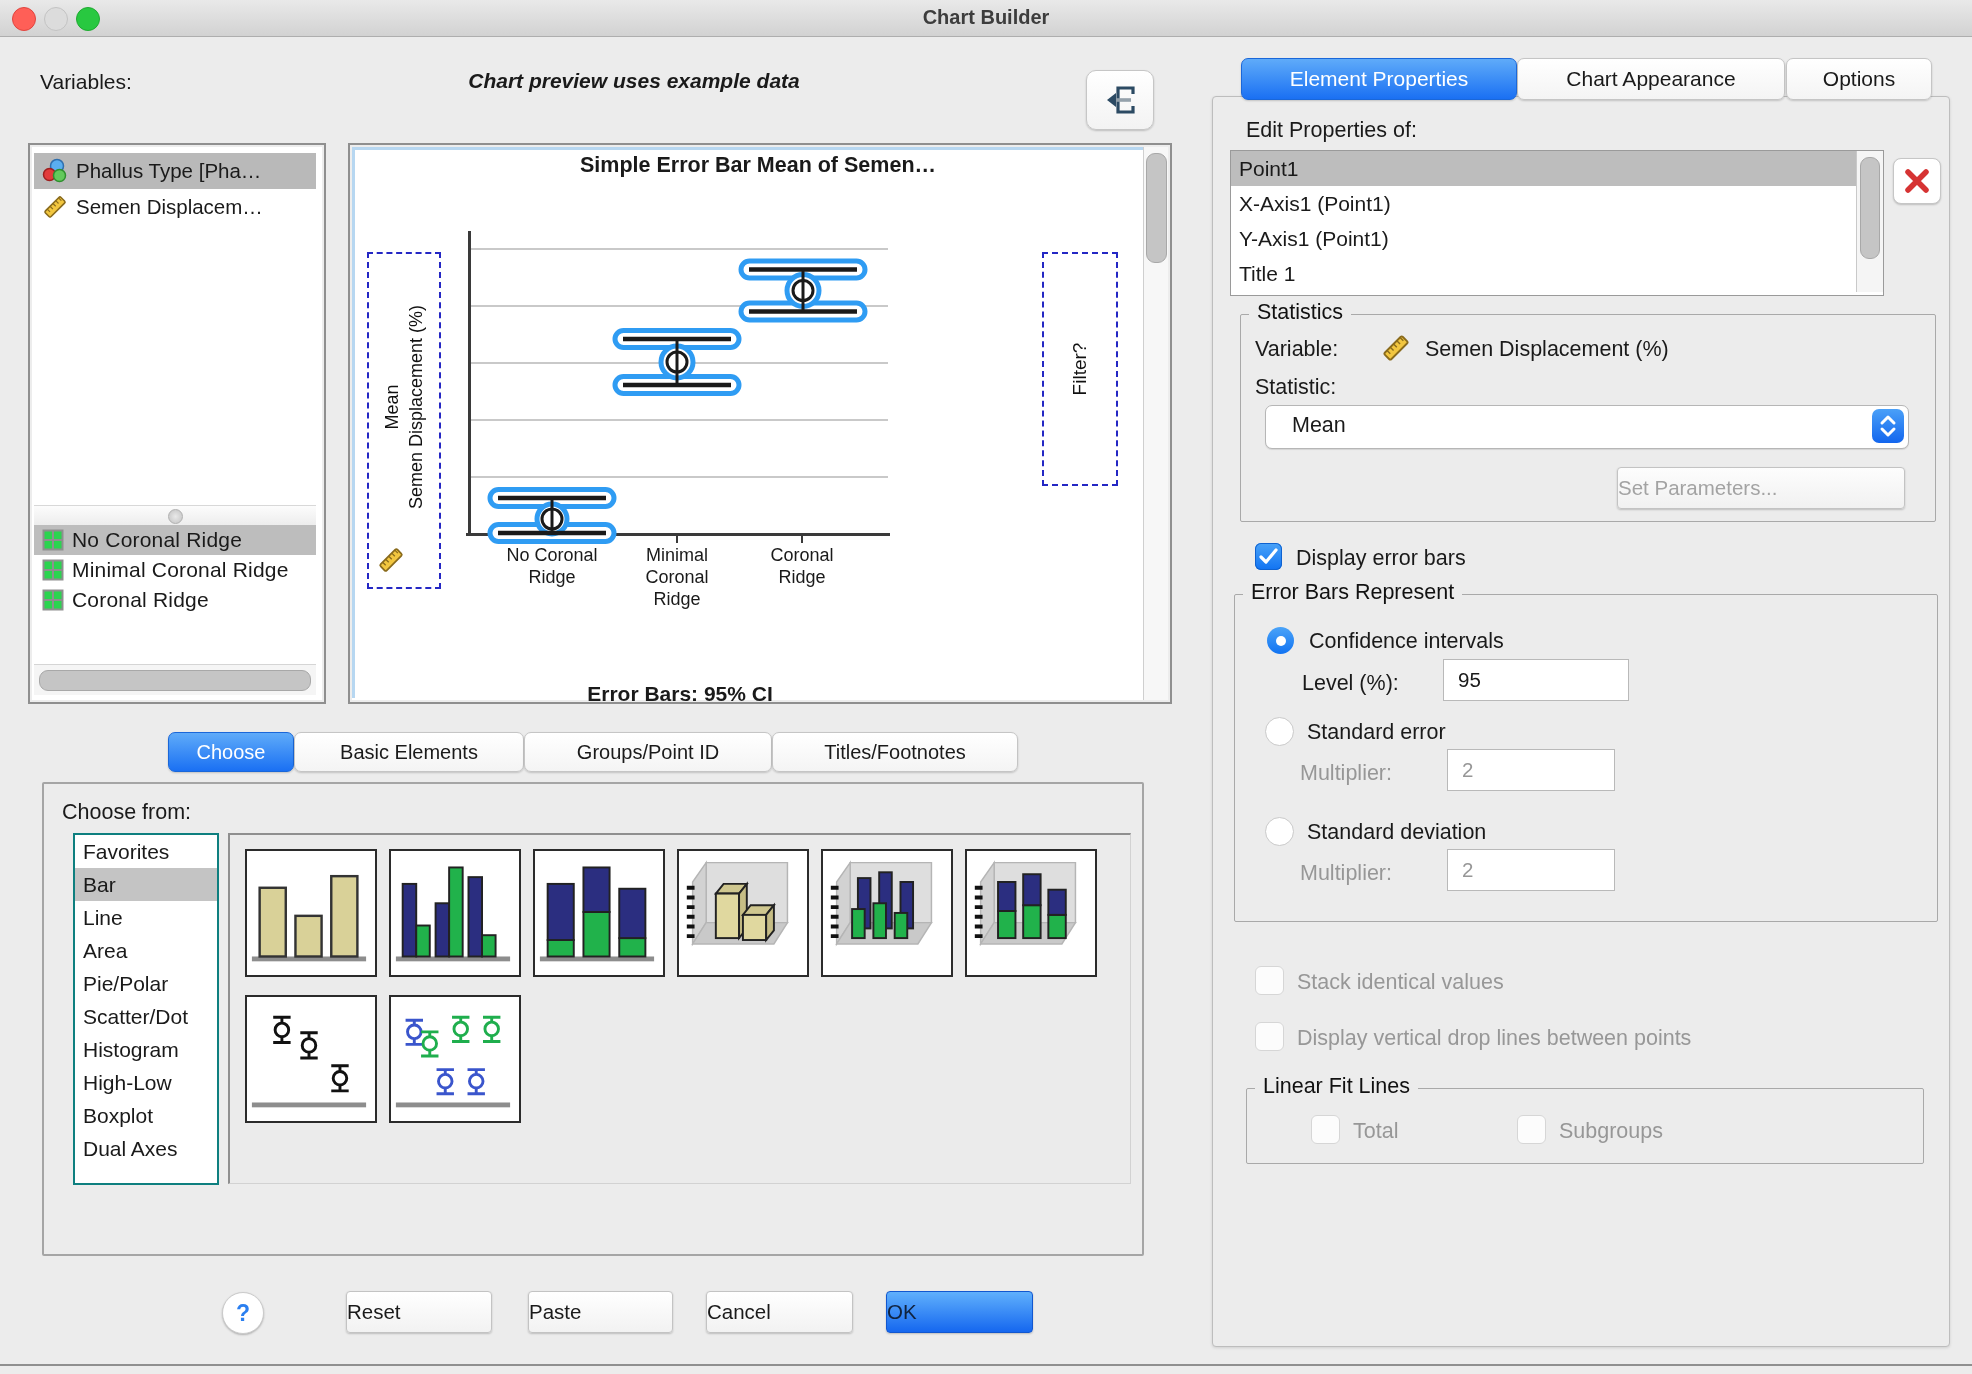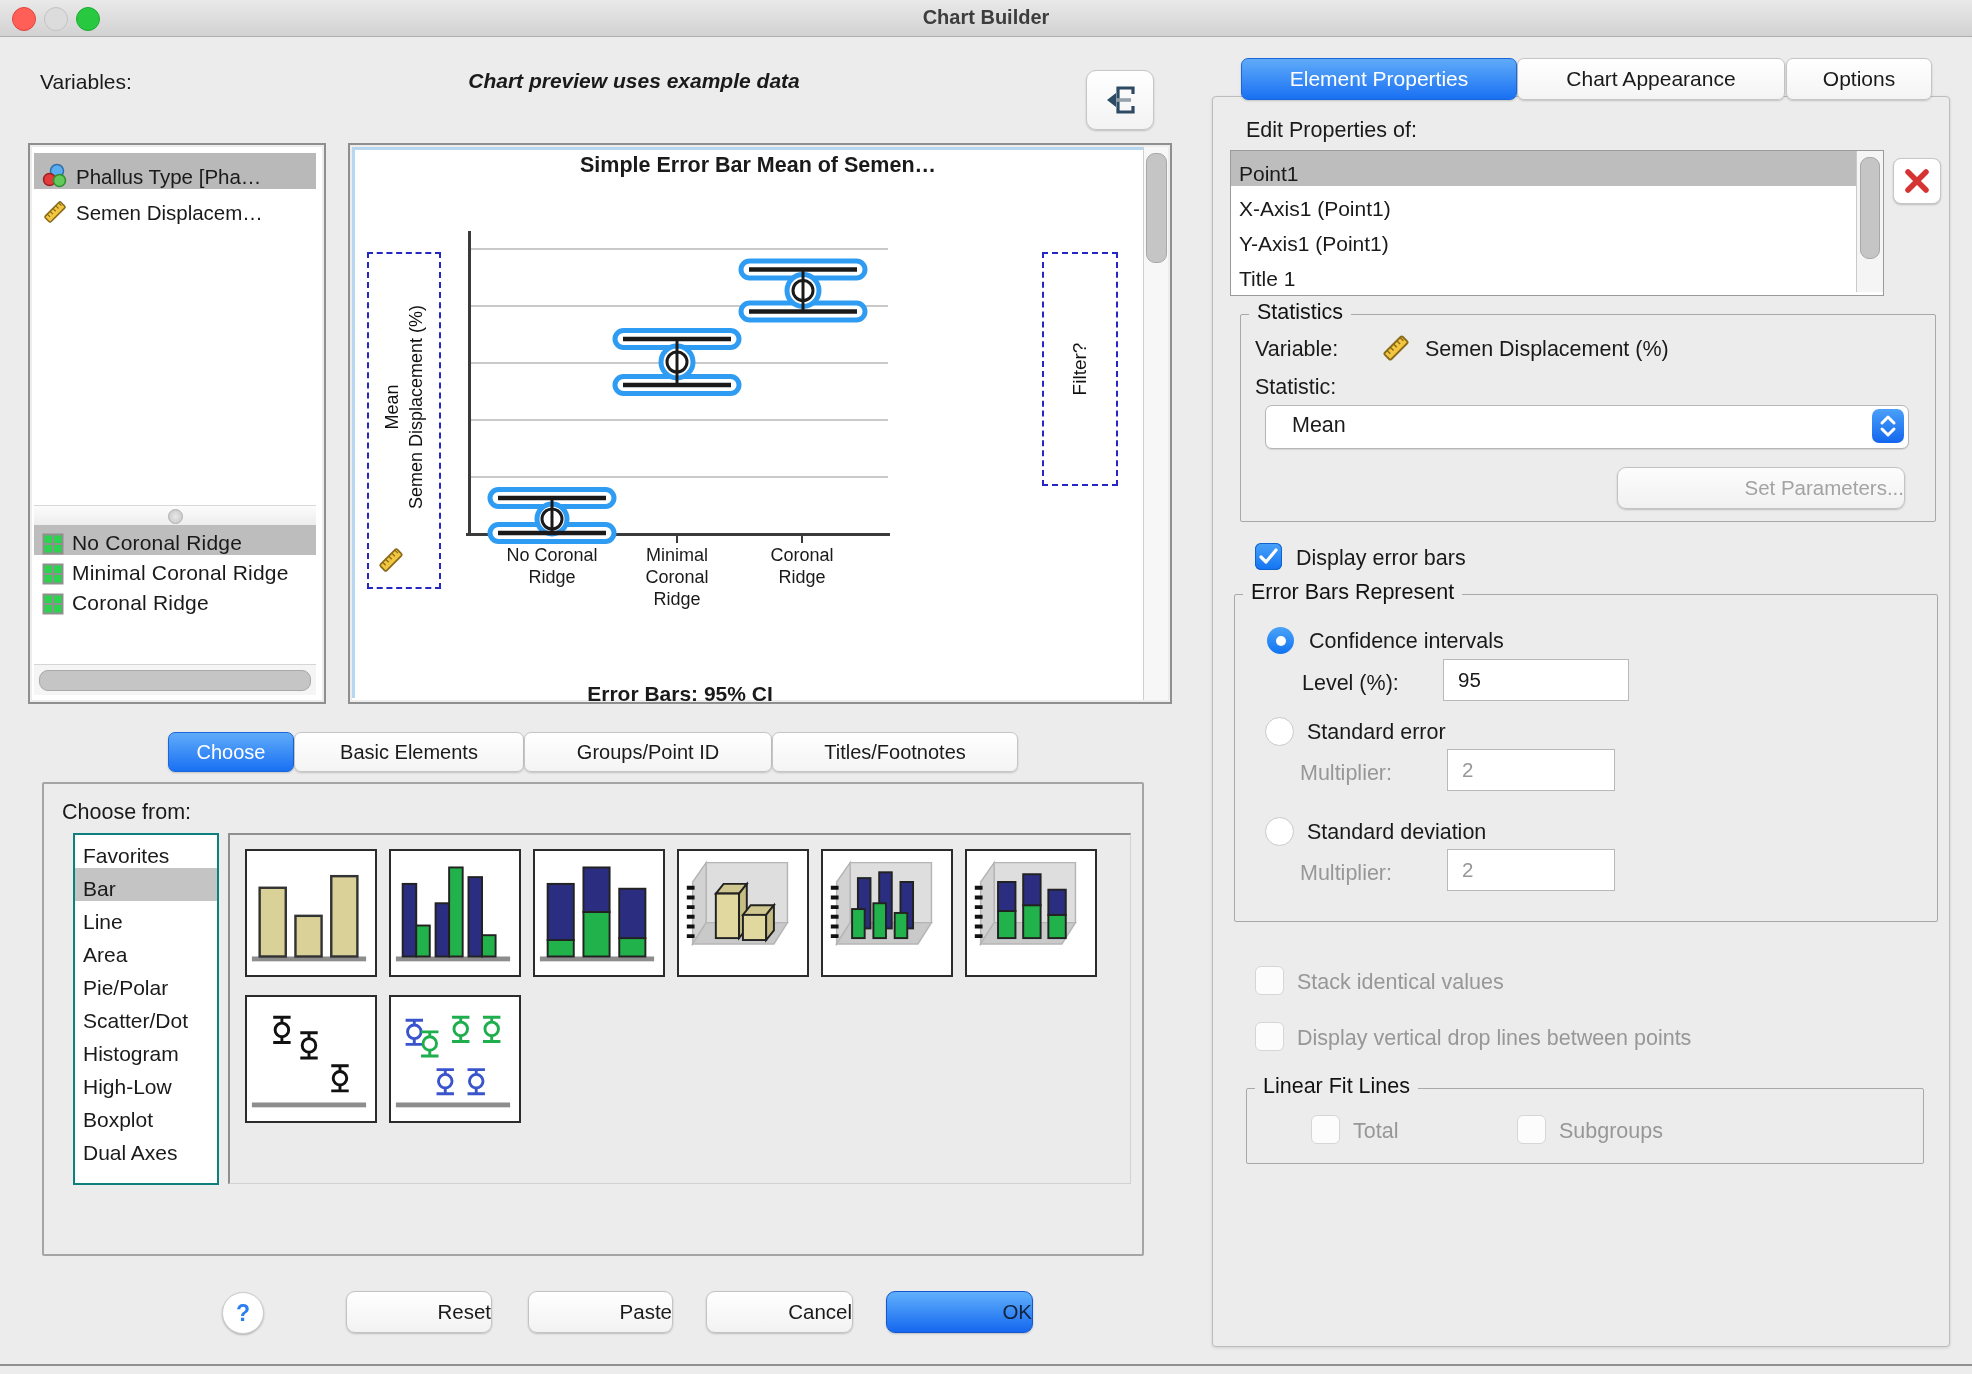--- a/index.html
+++ b/index.html
@@ -8,26 +8,26 @@
   .abs{position:absolute;}
   .titlebar{position:absolute;left:0;top:0;width:1972px;height:36px;
     background:linear-gradient(#e9e9e9,#d2d2d2);border-bottom:1px solid #aeaeae;}
   .title-text{position:absolute;left:0;top:6px;width:100%;text-align:center;
     font-size:20px;font-weight:600;color:#3d3d3d;}
   .tl{position:absolute;top:7px;width:22px;height:22px;border-radius:50%;}
   .panel{position:absolute;background:#fff;border:2px solid #8f8f8f;
     box-shadow:inset 0 0 0 2px #ededed;}
   .lbl{position:absolute;font-size:21px;}
   .dash{position:absolute;border:2px dashed #2427c4;background:#fff;}
-  .row{display:flex;align-items:flex-end;font-size:20.5px;height:34px;padding-left:8px;gap:8px;white-space:nowrap;overflow:hidden;}
+  .row{display:flex;align-items:center;font-size:20.5px;height:34px;padding-left:8px;gap:8px;white-space:nowrap;overflow:hidden;}
   .seltab{background:linear-gradient(#5fabf9,#1a70f3);color:#fff;border:1px solid #1a67d9;}
   .whitetab{background:linear-gradient(#ffffff,#f4f4f4);border:1px solid #c5c5c5;color:#1a1a1a;}
   .tab{position:absolute;height:38px;line-height:38px;text-align:center;font-size:20px;border-radius:7px;
     box-shadow:0 1px 2px rgba(0,0,0,.18);}
-  .gbtn{position:absolute;height:40px;line-height:40px;text-align:right;font-size:20.5px;border-radius:9px;
+  .gbtn{position:absolute;height:40px;line-height:40px;text-align:left;font-size:20.5px;border-radius:4px;
     background:linear-gradient(#ffffff,#f2f2f2);border:1px solid #c3c3c3;box-shadow:0 1px 2px rgba(0,0,0,.2);}
   .fieldset{position:absolute;border:1.5px solid #a9a9a9;border-radius:2px;}
   .legend{position:absolute;top:-15px;left:8px;background:#ececec;padding:0 8px;font-size:21.5px;color:#111;}
   .cb{position:absolute;width:27px;height:27px;border-radius:6px;}
   .cb.on{background:linear-gradient(#4aa3f8,#1173f2);box-shadow:inset 0 0 0 1px #0f62d0;}
   .cb.off{background:#fcfcfc;border:1.5px solid #d6d6d6;}
   .rd{position:absolute;width:27px;height:27px;border-radius:50%;}
   .rd.on{background:linear-gradient(#4aa3f8,#1173f2);}
   .rd.off{background:#fff;border:1.5px solid #c9c9c9;}
   .rd .dot{position:absolute;left:50%;top:50%;width:10px;height:10px;margin:-5px 0 0 -5px;border-radius:50%;background:#fff;}

